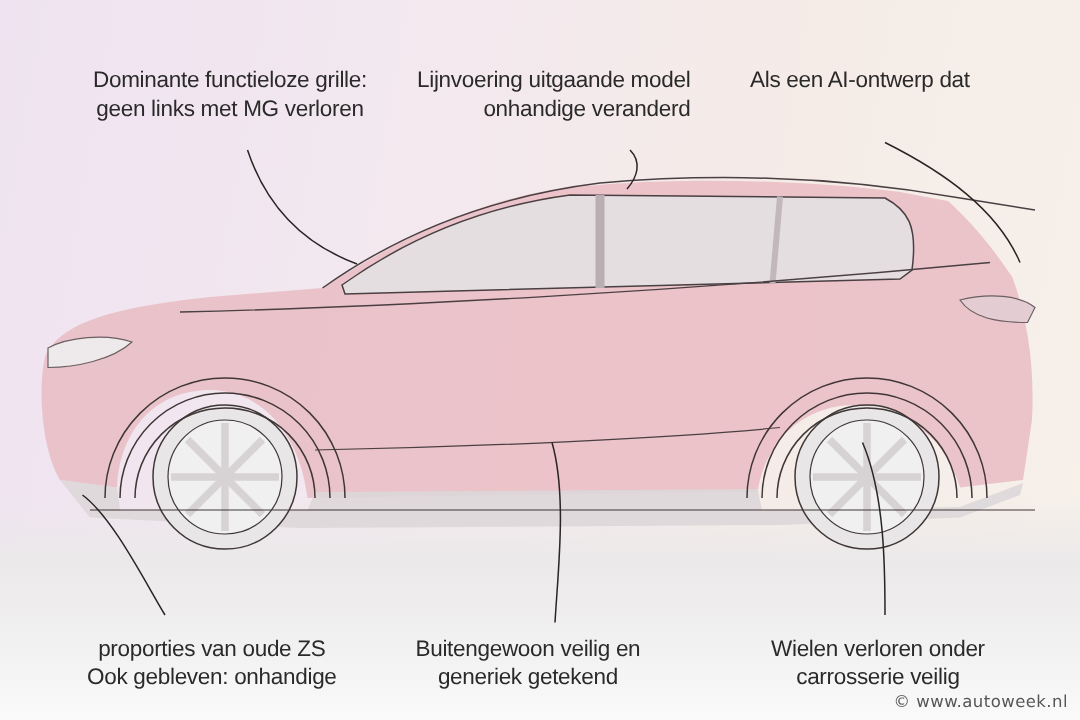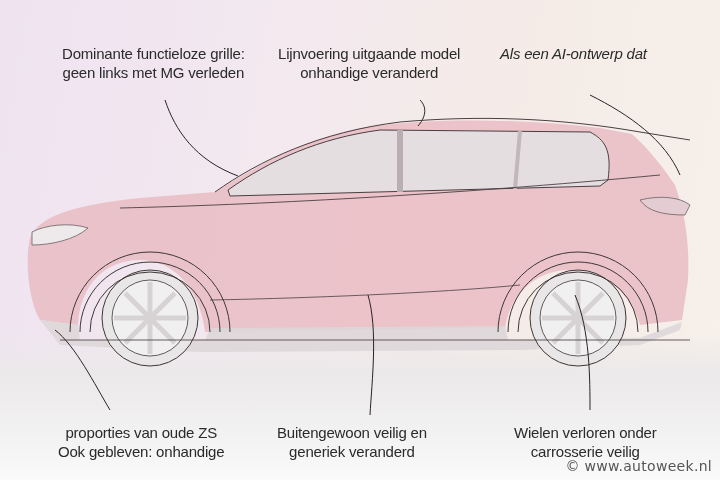--- a/index.html
+++ b/index.html
@@ -13,21 +13,21 @@
     background: linear-gradient(180deg, rgba(236,234,236,0) 0%, #ebe9ea 30%, #f3f2f2 70%, #fafafa 100%);
   }
   svg.car { position: absolute; left: 0; top: 0; }
   .label {
     position: absolute; color: #2a2a2a; font-size: 15px; line-height: 19px;
     text-align: center; white-space: nowrap; letter-spacing: -0.2px;
   }
   .label span { display: block; }
   .credit {
     position: absolute; right: 8px; bottom: 6px; font-family: "DejaVu Sans", sans-serif;
-    font-size: 14px; color: #555; letter-spacing: 0.3px;
+    font-size: 11px; color: #555; letter-spacing: 0.3px;
   }
 </style>
 </head>
 <body>
 
 <div class="floor"></div>
 
 <svg class="car" width="720" height="480" viewBox="0 0 720 480">
 
   <path d="M30,238 C40,215 75,205 140,198 L215,192 C250,170 300,140 360,128 C420,118 520,118 600,128 L632,134 C650,150 665,170 675,185 C684,210 690,240 688,280 L682,320 L640,325 C630,290 600,270 570,270 C535,270 510,295 505,328 L205,332 C200,290 175,260 140,260 C105,260 80,285 78,325 L40,320 C28,300 25,260 30,238 Z" fill="#e9bcc3" opacity="0.85"></path>
@@ -83,35 +83,35 @@
   <path d="M165,100 C175,130 195,160 238,176" fill="none" stroke="#2a2424" stroke-width="1"></path>
   <path d="M420,100 C428,108 425,118 418,126" fill="none" stroke="#2a2424" stroke-width="1"></path>
   <path d="M590,95 C630,115 665,140 680,175" fill="none" stroke="#2a2424" stroke-width="1"></path>
   <path d="M55,330 C75,345 95,385 110,410" fill="none" stroke="#2a2424" stroke-width="1"></path>
   <path d="M368,295 C378,330 372,380 370,415" fill="none" stroke="#2a2424" stroke-width="1"></path>
   <path d="M575,295 C590,330 590,380 590,410" fill="none" stroke="#2a2424" stroke-width="1"></path>
 </svg>
 
 <div class="label" style="left:62px; top:44px;">
   <span>Dominante functieloze grille:</span>
-  <span>geen links met MG verleden</span>
+  <span>geen links met MG verloren</span>
 </div>
-<div class="label" style="left:278px; top:44px;">
+<div class="label" style="left:278px; top:44px;text-align:right;">
   <span>Lijnvoering uitgaande model</span>
   <span>onhandige veranderd</span>
 </div>
-<div class="label" style="left:500px; top:44px;font-style:italic;">
+<div class="label" style="left:500px; top:44px;">
   <span>Als een AI-ontwerp dat</span>
 </div>
 <div class="label" style="left:58px; top:423px;">
   <span>proporties van oude ZS</span>
   <span>Ook gebleven: onhandige</span>
 </div>
 <div class="label" style="left:277px; top:423px;">
   <span>Buitengewoon veilig en</span>
-  <span>generiek veranderd</span>
+  <span>generiek getekend</span>
 </div>
 <div class="label" style="left:514px; top:423px;">
   <span>Wielen verloren onder</span>
   <span>carrosserie veilig</span>
 </div>
 
 <div class="credit">© www.autoweek.nl</div>
 
 </body></html>

